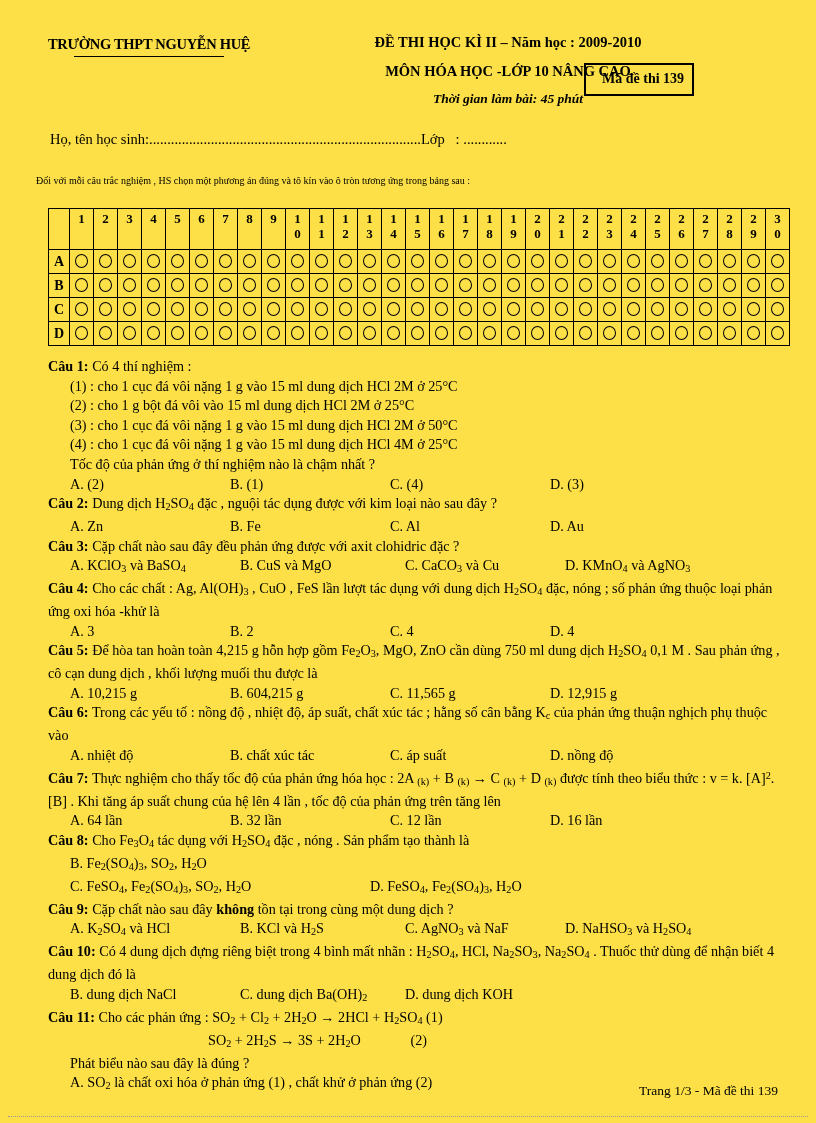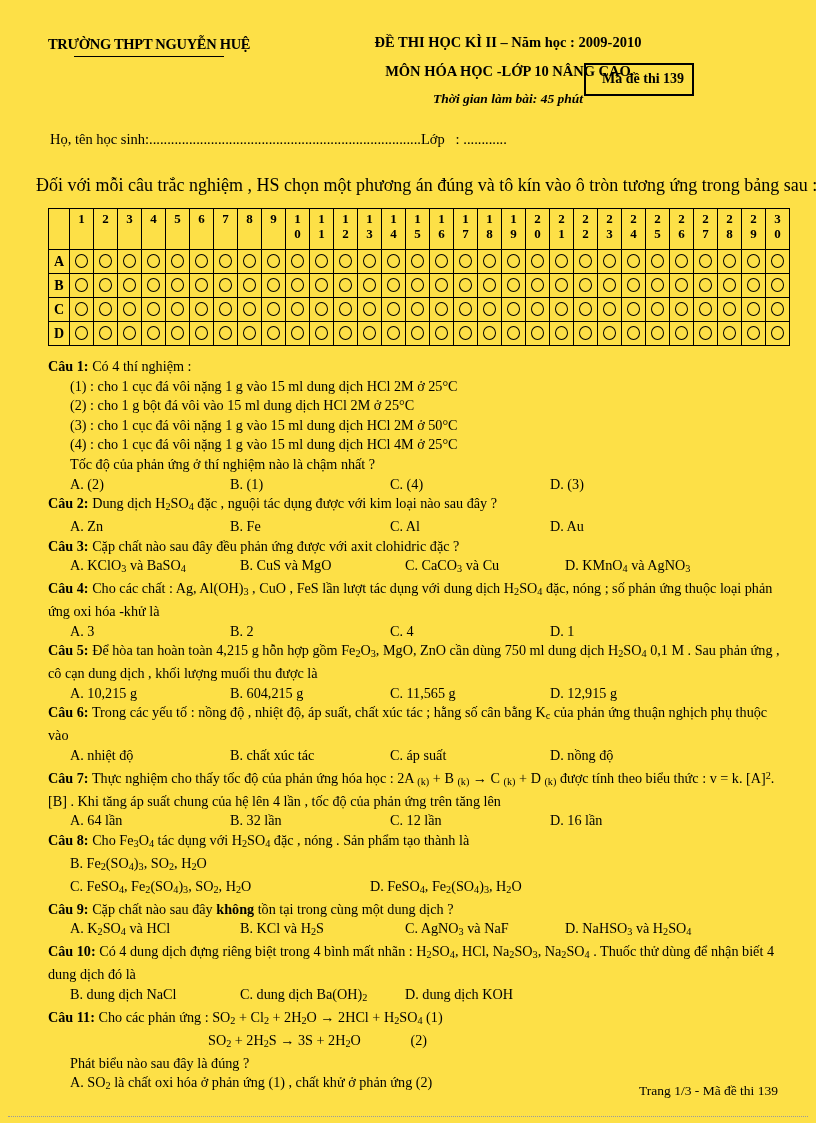--- a/index.html
+++ b/index.html
@@ -94,21 +94,21 @@
     white-space: nowrap;
   }
   .dots-a { letter-spacing: 0px; }
 
   
   .instruction {
     position: absolute;
     left: 36px;
     top: 175px;
     width: 740px;
-    font-size: 18px;
+    font-size: 10px;
     white-space: nowrap;
   }
 
   
   .grid-wrap {
     position: absolute;
     left: 48px;
     top: 208px;
   }
   table.answer-grid {
@@ -531,21 +531,21 @@
         <span class="o nowrap">D. KMnO<sub>4</sub> và AgNO<sub>3</sub></span>
       </div>
     </div>
 
     <div class="q">
       <div class="q-stem"><span class="q-label">Câu 4:</span> <span>Cho các chất : Ag, Al(OH)<sub>3</sub> , CuO , FeS lần lượt  tác dụng với  dung dịch H<sub>2</sub>SO<sub>4</sub> đặc, nóng ; số phản ứng thuộc loại phản ứng oxi hóa -khử là</span></div>
       <div class="opts c4">
         <span class="o">A. 3</span>
         <span class="o">B. 2</span>
         <span class="o">C. 4</span>
-        <span class="o">D. 1</span>
+        <span class="o">D. 4</span>
       </div>
     </div>
 
     <div class="q">
       <div class="q-stem"><span class="q-label">Câu 5:</span> <span>Để hòa tan hoàn toàn 4,215 g hỗn hợp gồm Fe<sub>2</sub>O<sub>3</sub>, MgO, ZnO cần dùng 750 ml dung dịch H<sub>2</sub>SO<sub>4</sub> 0,1 M . Sau phản ứng , cô cạn dung dịch , khối lượng muối thu được là</span></div>
       <div class="opts c4">
         <span class="o">A. 10,215 g</span>
         <span class="o">B. 604,215 g</span>
         <span class="o">C. 11,565 g</span>
         <span class="o">D. 12,915 g</span>

